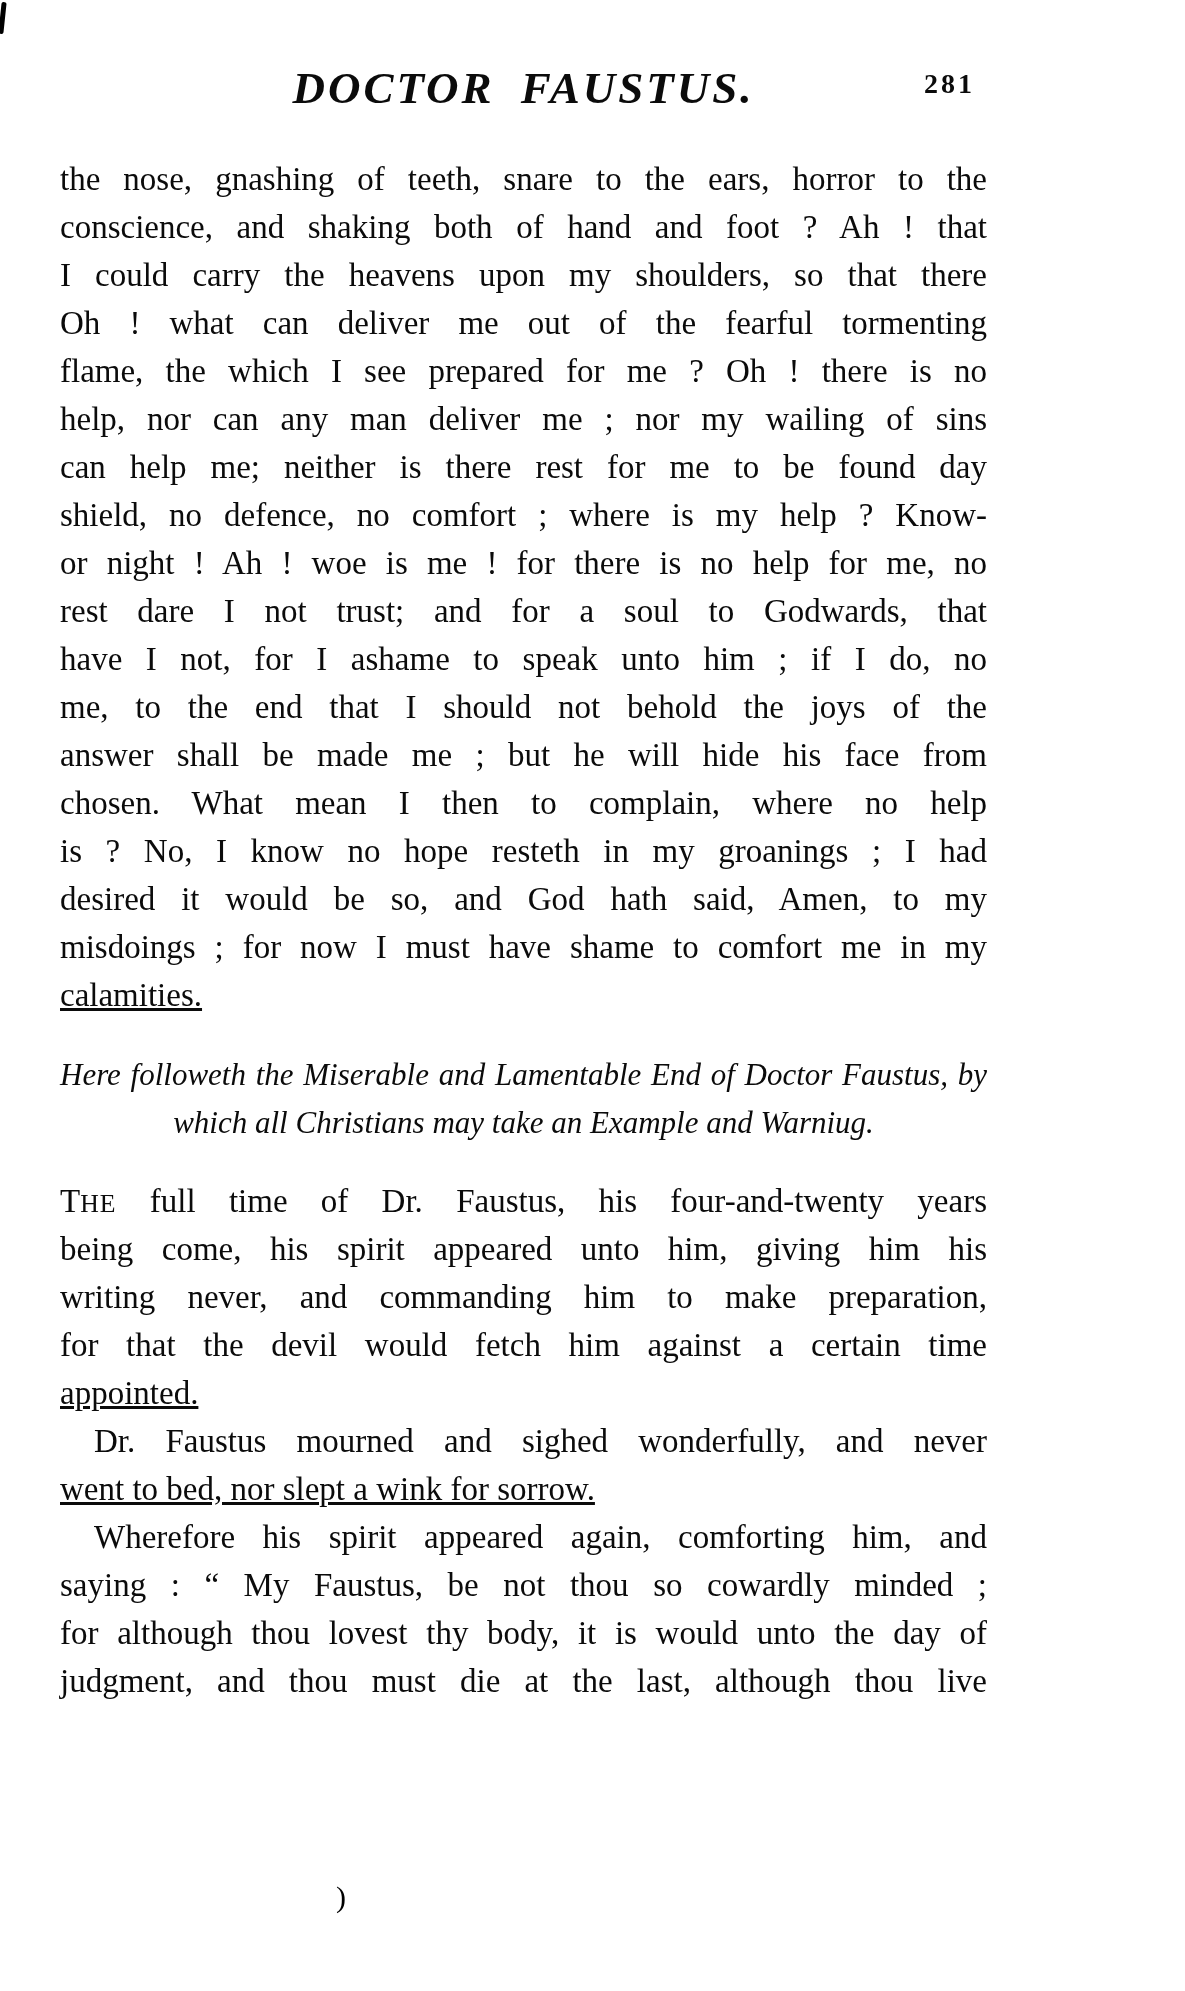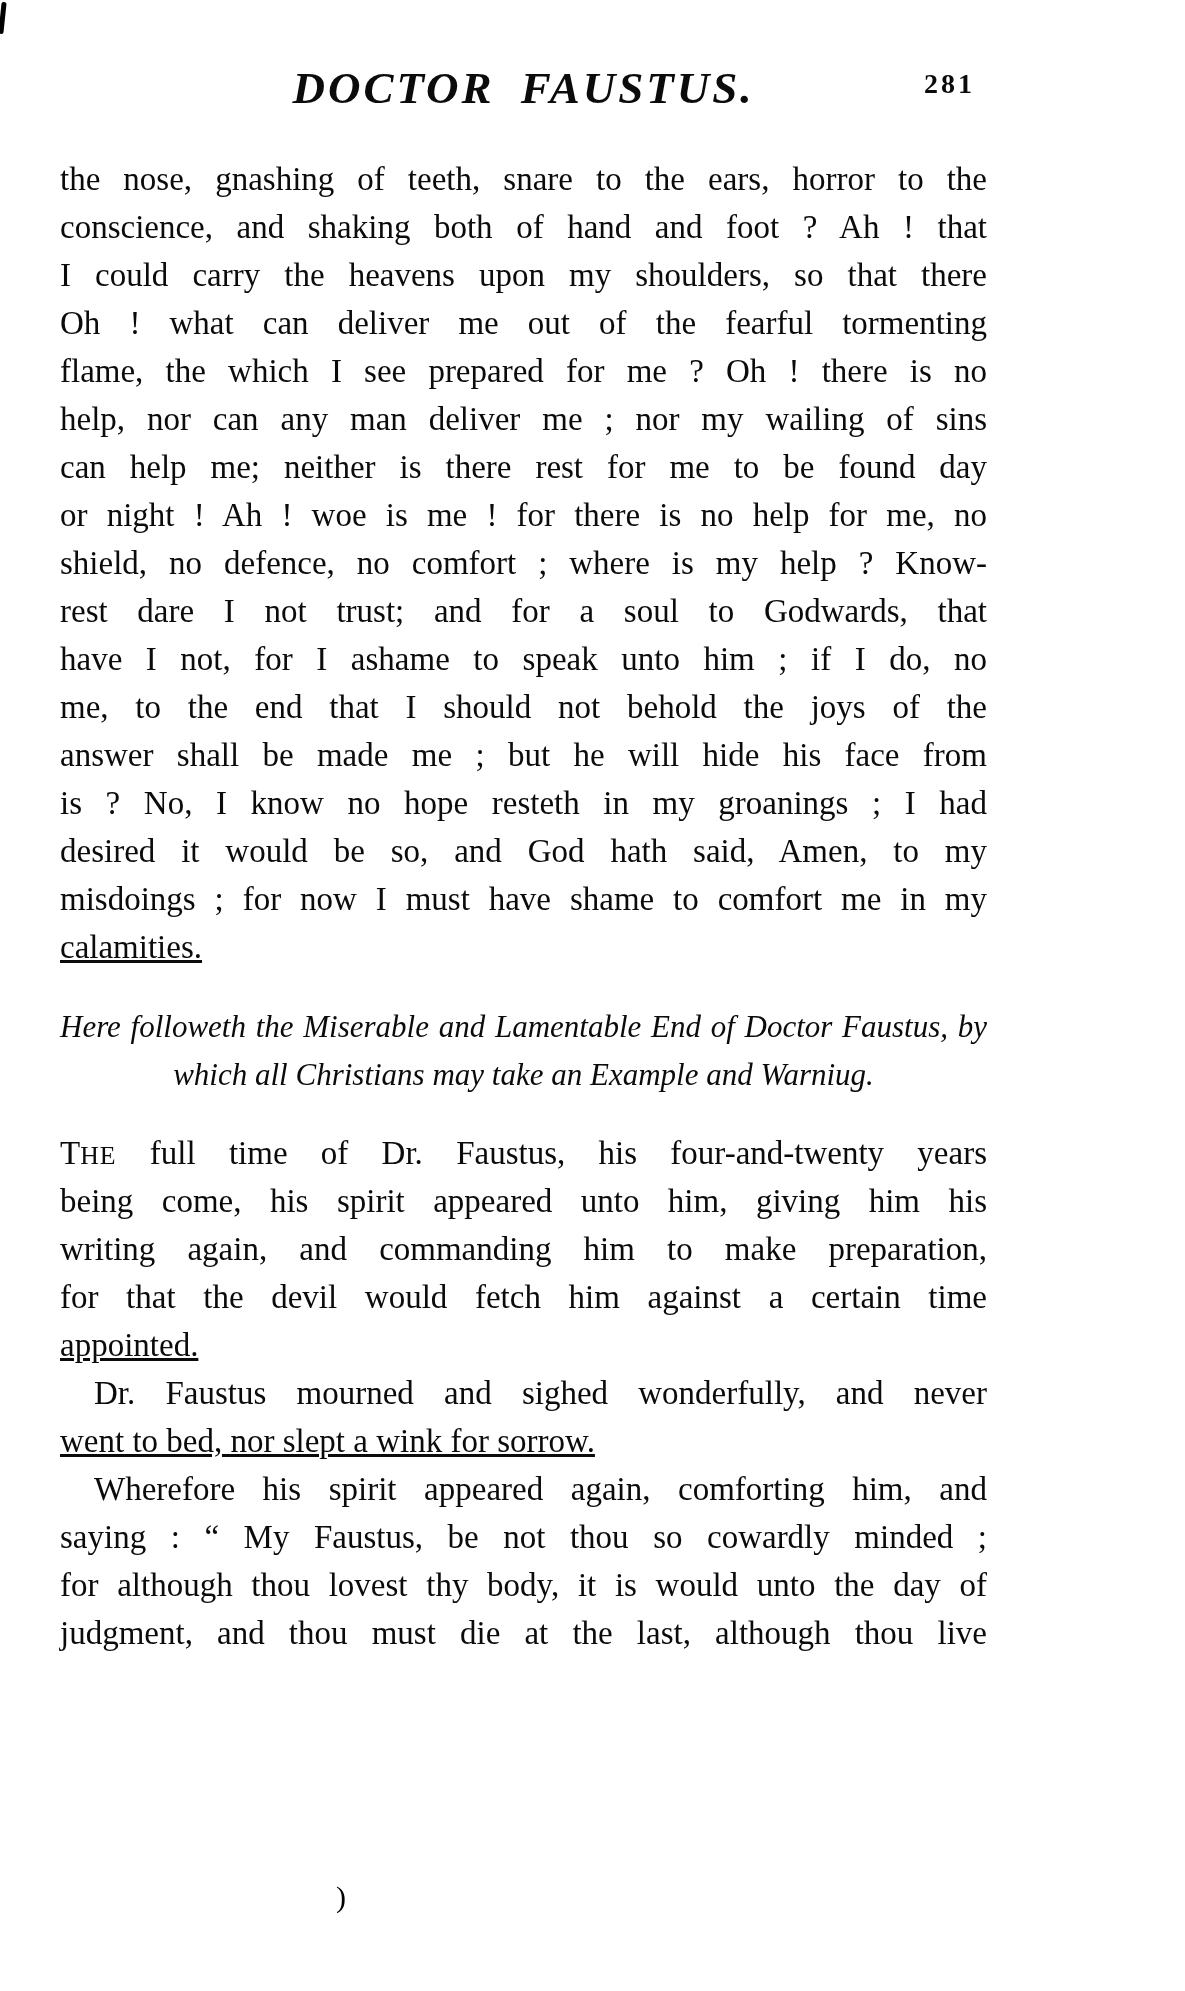--- a/index.html
+++ b/index.html
@@ -106,42 +106,43 @@
   <main class="text-block">
 
     <section class="paragraph p1">
       <div class="line">the nose, gnashing of teeth, snare to the ears, horror to the</div>
       <div class="line">conscience, and shaking both of hand and foot ?  Ah ! that</div>
       <div class="line">I could carry the heavens upon my shoulders, so that there</div>
       <div class="line">Oh ! what can deliver me out of the fearful tormenting</div>
       <div class="line">flame, the which I see prepared for me ?  Oh ! there is no</div>
       <div class="line">help, nor can any man deliver me ; nor my wailing of sins</div>
       <div class="line">can help me; neither is there rest for me to be found day</div>
+      <div class="line">shield, no defence, no comfort ; where is my help ?  Know-</div>
       <div class="line">or night !  Ah ! woe is me ! for there is no help for me, no</div>
-      <div class="line">shield, no defence, no comfort ; where is my help ?  Know-</div>
       <div class="line">rest dare I not trust; and for a soul to Godwards, that</div>
       <div class="line">have I not, for I ashame to speak unto him ; if I do, no</div>
       <div class="line">me, to the end that I should not behold the joys of the</div>
       <div class="line">answer shall be made me ; but he will hide his face from</div>
+      <div class="line">chosen.  What mean I then to complain, where no help</div>
       <div class="line">is ?  No, I know no hope resteth in my groanings ; I had</div>
       <div class="line">desired it would be so, and God hath said, Amen, to my</div>
       <div class="line">misdoings ; for now I must have shame to comfort me in my</div>
       <div class="line last">calamities.</div>
     </section>
 
 
     <div class="subtitle">
       <div class="line">Here followeth the Miserable and Lamentable End of Doctor Faustus, by</div>
       <div class="line center">which all Christians may take an Example and Warniug.</div>
     </div>
 
     <section class="paragraph p2">
       <div class="line"><span class="lead-initial">T</span><span class="lead-sc">HE</span><span> full time of Dr. Faustus, his four-and-twenty years</span></div>
       <div class="line">being come, his spirit appeared unto him, giving him his</div>
-      <div class="line">writing again, and commanding him to make preparation,</div>
+      <div class="line">writing never, and commanding him to make preparation,</div>
       <div class="line">for that the devil would fetch him against a certain time</div>
       <div class="line last">appointed.</div>
     </section>
 
     <section class="paragraph p3">
       <div class="line indent">Dr. Faustus mourned and sighed wonderfully, and never</div>
       <div class="line last">went to bed, nor slept a wink for sorrow.</div>
     </section>
 
     <section class="paragraph p4">

